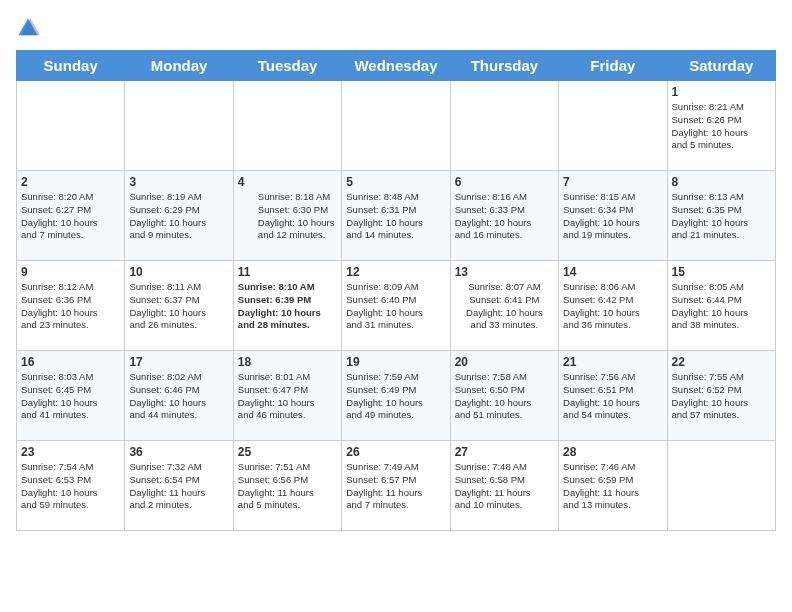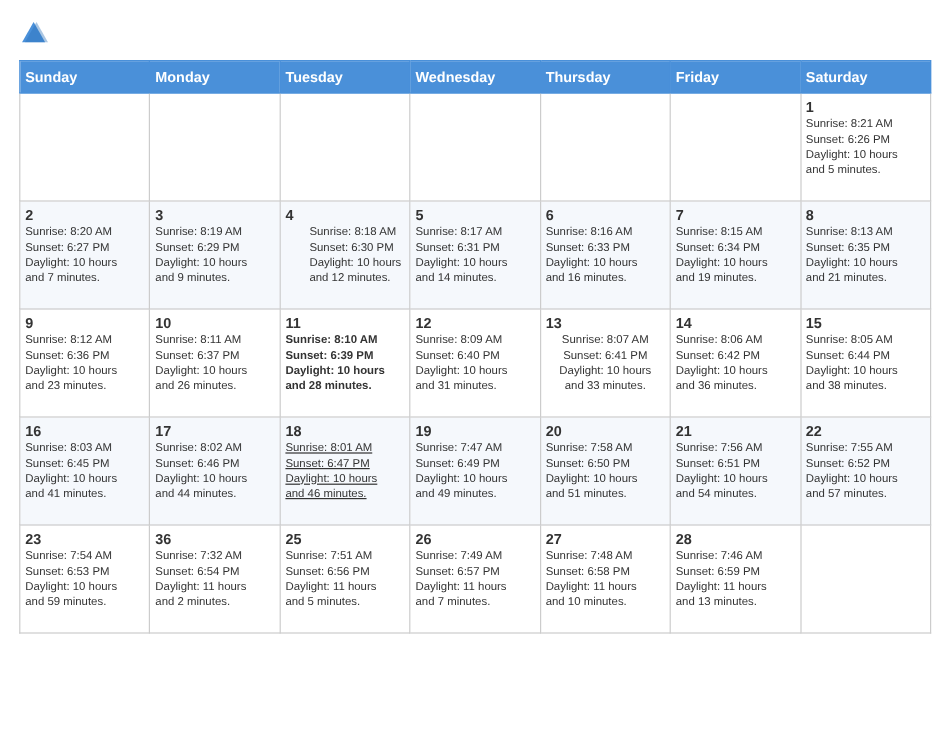--- a/index.html
+++ b/index.html
@@ -49,24 +49,24 @@
       color: #555;
     }
     table {
       width: 100%;
       border-collapse: collapse;
       table-layout: fixed;
     }
     th {
       background-color: #4a90d9;
       color: #fff;
-      font-size: 12px;
+      font-size: 15px;
       font-weight: bold;
       padding: 6px 4px;
-      text-align: left;
+      text-align: center;
       border: 1px solid #4a90d9;
     }
     td {
       vertical-align: top;
       border: 1px solid #ccc;
       padding: 4px;
       height: 90px;
       width: calc(100% / 7);
       font-size: 10px;
       color: #333;
@@ -158,21 +158,21 @@
         </td>
         <td>
           <span class="day-num">4</span>
           <div class="day-info" style="white-space: pre-line; margin-left: 20px;">Sunrise: 8:18 AM
 Sunset: 6:30 PM
 Daylight: 10 hours
 and 12 minutes.</div>
         </td>
         <td>
           <span class="day-num">5</span>
-          <div class="day-info" style="white-space: pre-line;">Sunrise: 8:17 AM
+          <div class="day-info" style="white-space: pre-line;">Sunrise: 8:48 AM
 Sunset: 6:31 PM
 Daylight: 10 hours
 and 14 minutes.</div>
         </td>
         <td>
           <span class="day-num">6</span>
           <div class="day-info" style="white-space: pre-line;">Sunrise: 8:16 AM
 Sunset: 6:33 PM
 Daylight: 10 hours
 and 16 minutes.</div>
@@ -253,28 +253,28 @@
         </td>
         <td>
           <span class="day-num">17</span>
           <div class="day-info" style="white-space: pre-line;">Sunrise: 8:02 AM
 Sunset: 6:46 PM
 Daylight: 10 hours
 and 44 minutes.</div>
         </td>
         <td>
           <span class="day-num">18</span>
-          <div class="day-info" style="white-space: pre-line; text-decoration: underline;">Sunrise: 8:01 AM
+          <div class="day-info" style="white-space: pre-line;">Sunrise: 8:01 AM
 Sunset: 6:47 PM
 Daylight: 10 hours
 and 46 minutes.</div>
         </td>
         <td>
           <span class="day-num">19</span>
-          <div class="day-info" style="white-space: pre-line;">Sunrise: 7:47 AM
+          <div class="day-info" style="white-space: pre-line;">Sunrise: 7:59 AM
 Sunset: 6:49 PM
 Daylight: 10 hours
 and 49 minutes.</div>
         </td>
         <td>
           <span class="day-num">20</span>
           <div class="day-info" style="white-space: pre-line;">Sunrise: 7:58 AM
 Sunset: 6:50 PM
 Daylight: 10 hours
 and 51 minutes.</div>

